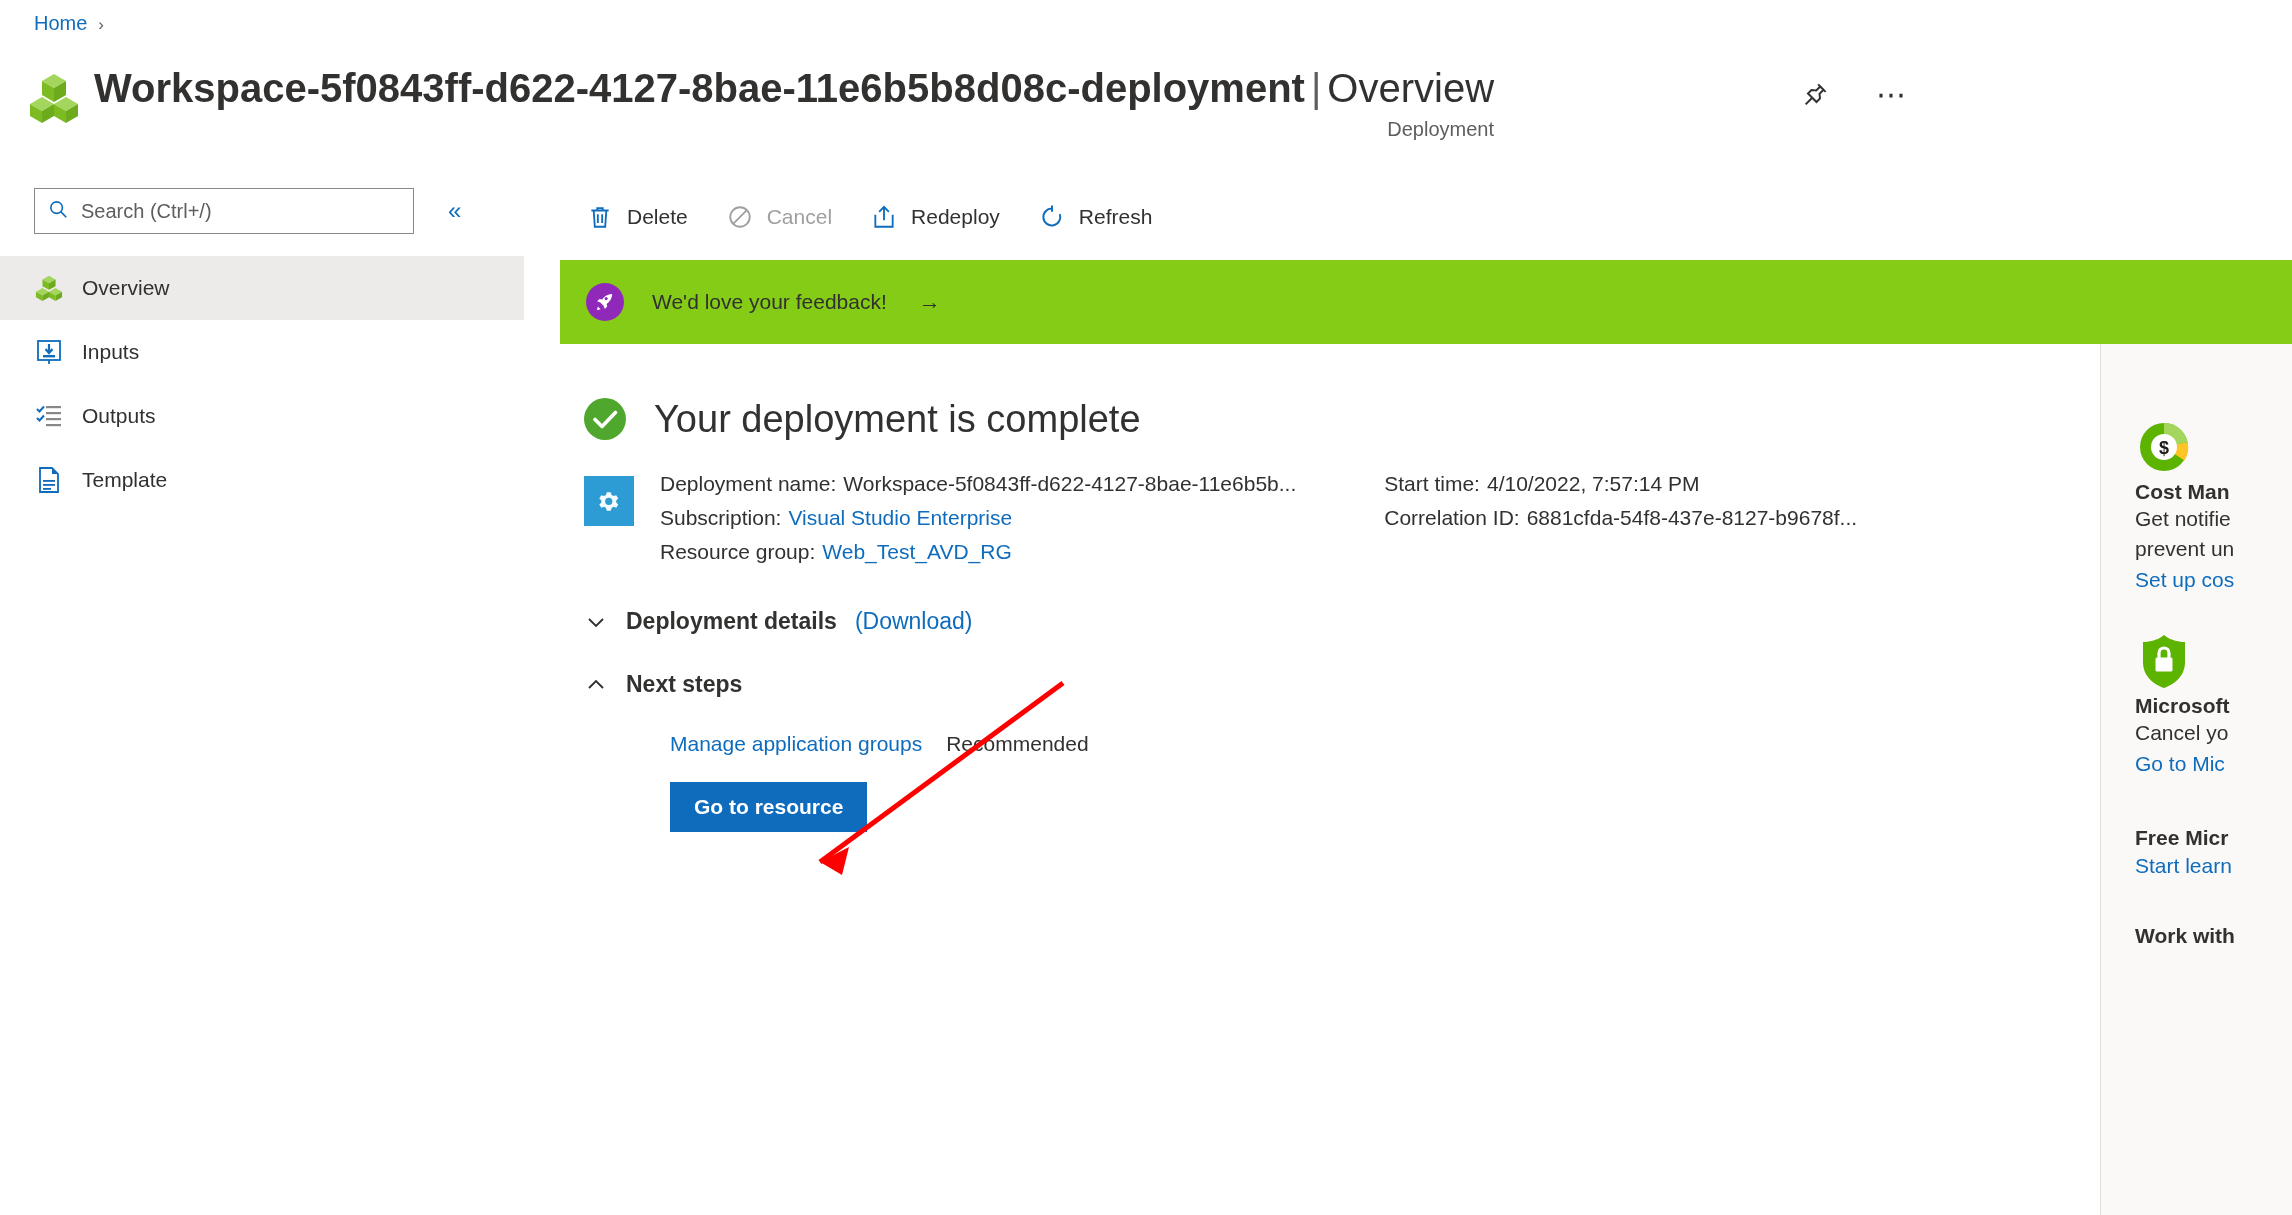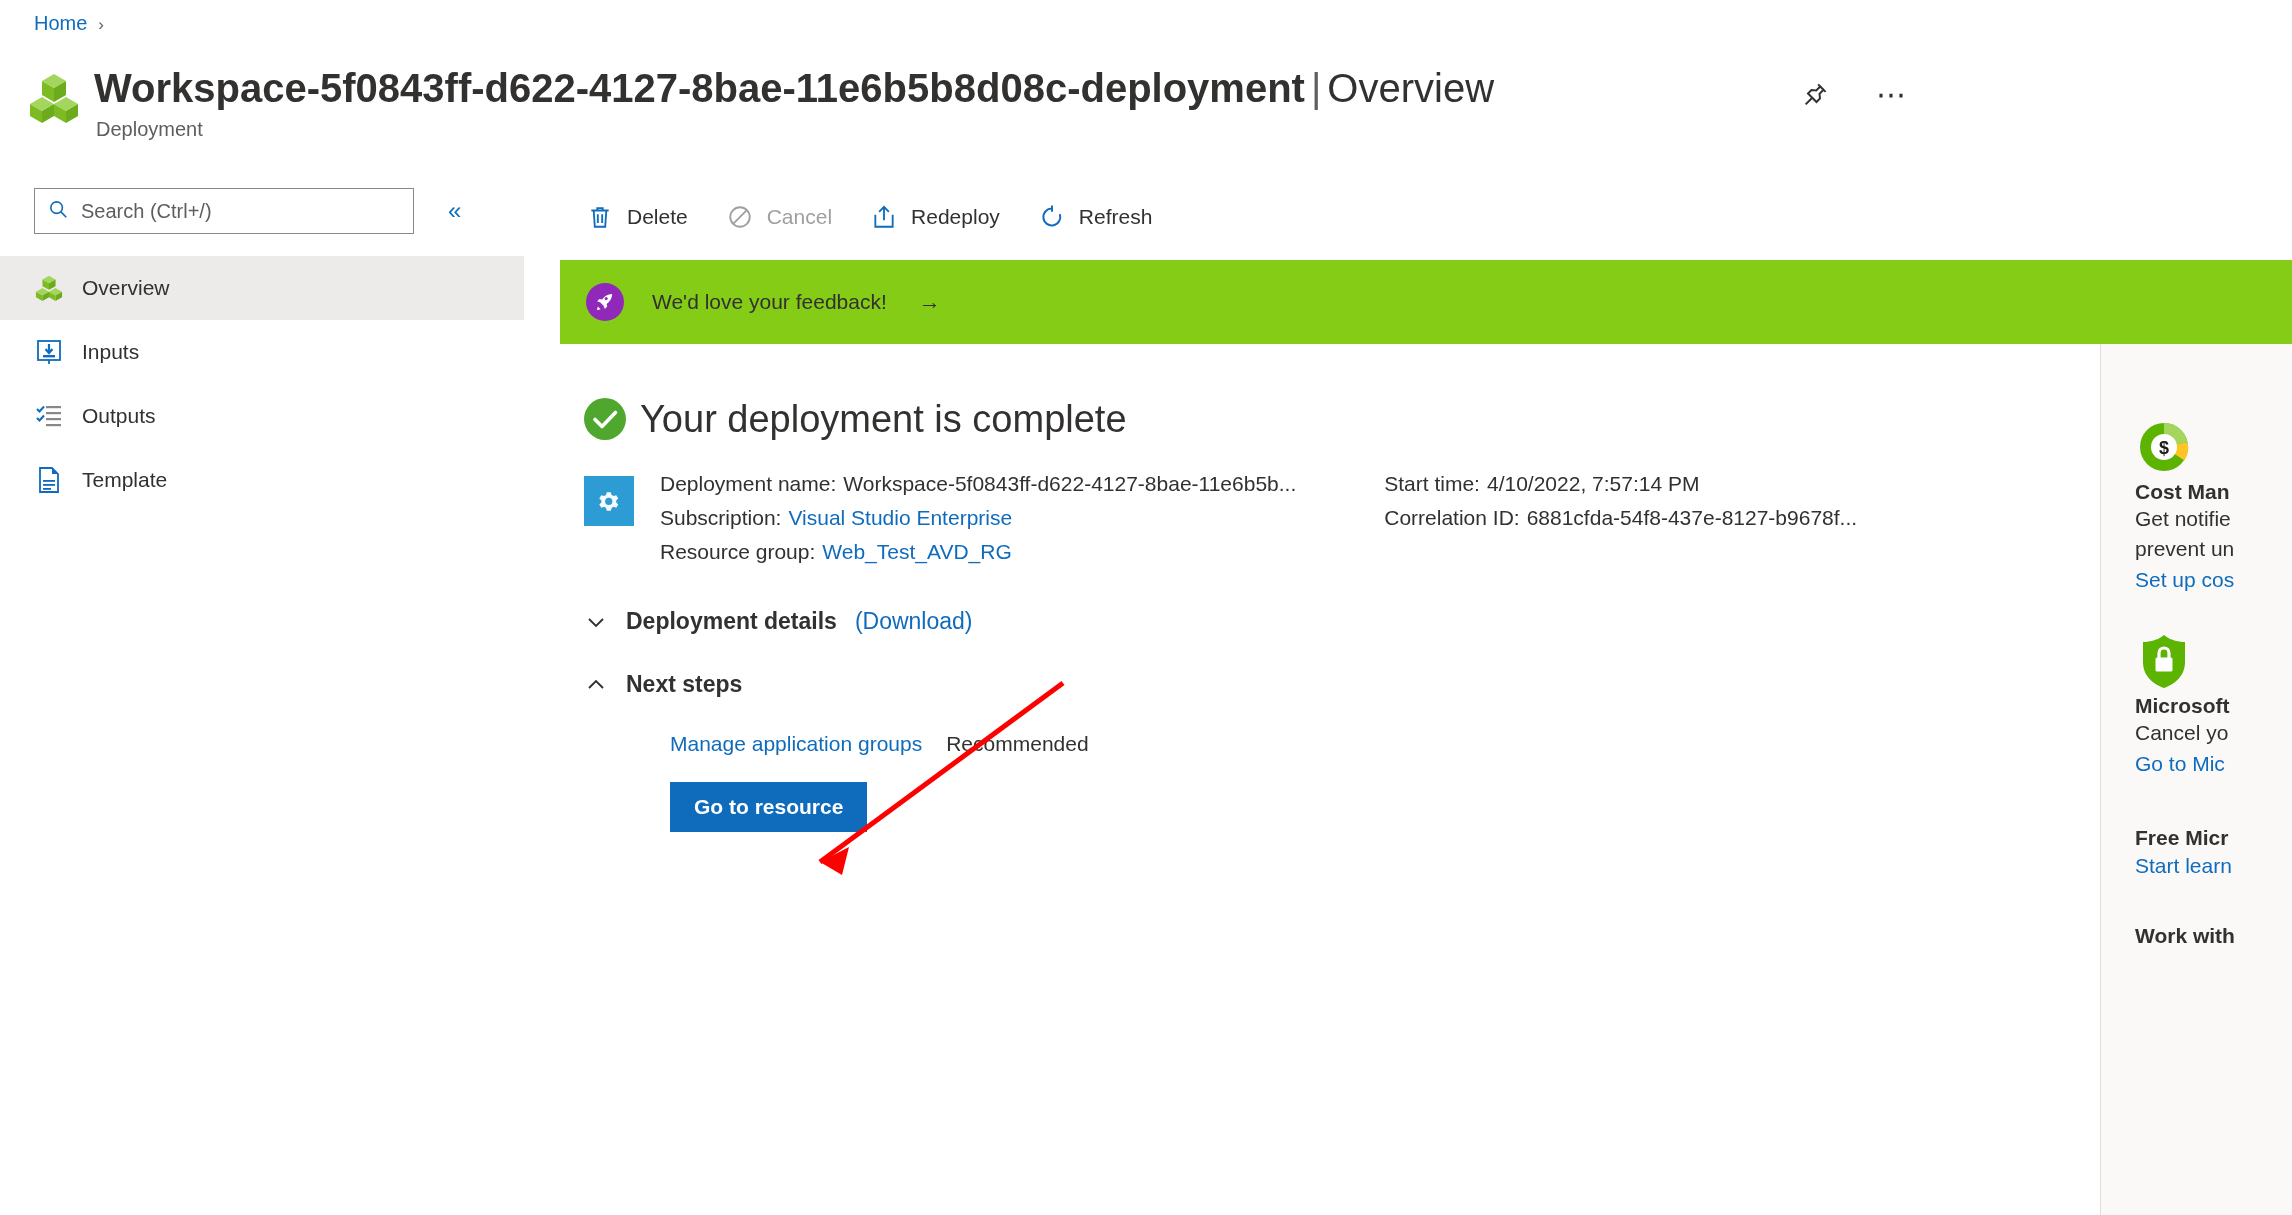--- a/index.html
+++ b/index.html
@@ -29,21 +29,21 @@
   }
   .title-icon { width: 52px; height: 52px; margin-top: 10px; flex: none; }
   .title-texts { display:flex; flex-direction: column; }
   .title-main {
     font-size: 40px; line-height: 52px; font-weight: 600;
     color: #323130; white-space: nowrap;
   }
   .title-main .sep { font-weight: 300; color: #605e5c; padding: 0 6px; }
   .title-main .sub-view { font-weight: 400; color: #323130; }
   .title-sub {
-    font-size: 20px; color: #605e5c; margin-top: 4px; margin-left: 2px;
+    font-size: 20px; color: #605e5c; margin-top: 4px; margin-left: 2px; text-align: right;
   }
   .title-actions {
     position: absolute; left: 1800px; top: 80px;
     display: flex; align-items: center; gap: 46px;
   }
   .pin-icon { width: 30px; height: 30px; cursor: pointer; }
   .ellipsis-icon {
     font-size: 30px; color:#323130; letter-spacing: 3px;
     cursor: pointer; line-height: 16px; user-select:none;
   }
@@ -104,21 +104,21 @@
   }
   .fb-text { font-size: 21px; color: #323130; cursor: pointer; }
   .fb-arrow { font-size: 22px; color: #323130; margin-left: 4px; }
 
   
   .main-panel {
     position: absolute; left: 0; top: 156px; right: 192px; bottom: 0;
     background: #fff; overflow: hidden;
   }
   .done-row {
-    display: flex; align-items: center; gap: 12px;
+    display: flex; align-items: center; gap: 26px;
     margin: 52px 0 0 22px;
   }
   .check-circle { width: 46px; height: 46px; flex:none; }
   .done-title { font-size: 38px; color: #323130; font-weight: 400; }
 
   .meta-wrap { display: flex; margin: 30px 0 0 24px; }
   .meta-icon {
     width: 50px; height: 50px; background: #2e9cd4; flex:none;
     display:flex; align-items:center; justify-content:center; margin-top: 4px;
   }

